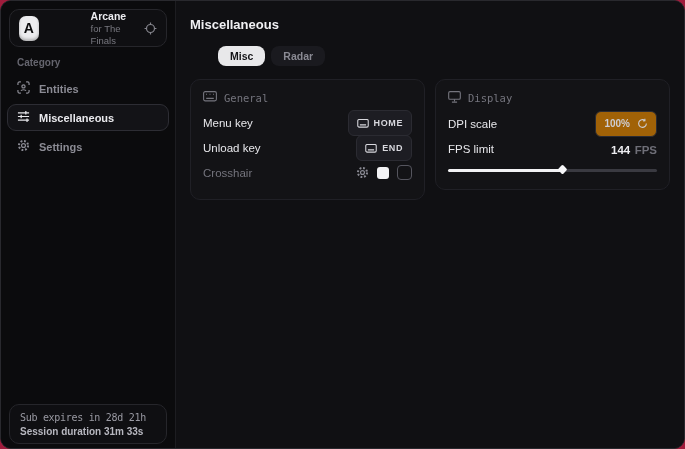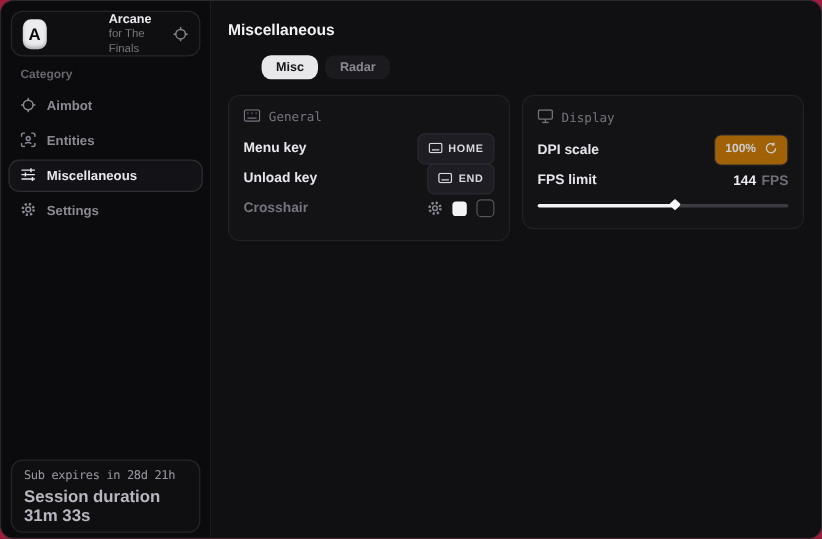--- a/index.html
+++ b/index.html
@@ -71,21 +71,21 @@
     background:#0f0f12;
     padding:7px 10px 6px;
   }
   .status-line1 {
     font-family:"DejaVu Sans Mono", monospace;
     font-size:10px; color:#9a9aa3; letter-spacing:-0.3px;
     white-space:nowrap;
   }
   .status-line2 {
     margin-top:3px;
-    font-size:14px; font-weight:bold; color:#b7b7bf;
+    font-size:10px; font-weight:bold; color:#b7b7bf;
   }
 
   
   .main {
     flex:1; background:#101013;
     padding:16px 14px;
     display:flex; flex-direction:column;
   }
   .page-title { font-size:13px; font-weight:bold; color:#f1f1f4; }
   .tabs { display:flex; gap:6px; margin-top:14px;padding-left:28px; }
@@ -109,21 +109,21 @@
     display:flex; align-items:center; gap:7px;
     color:#74747d;
     font-family:"DejaVu Sans Mono", monospace;
     font-size:10.5px;
     margin-bottom:6px;
   }
   .row {
     display:flex; align-items:center; justify-content:space-between;
     height:25px;
   }
-  .row-label { font-size:11.5px; font-weight:700; color:#e7e7eb; }
+  .row-label { font-size:11.5px; font-weight:400; color:#e7e7eb; }
   .row-label.dim { color:#74747d; }
 
   .key-badge {
     display:flex; align-items:center; gap:5px;
     background:#1d1d23; border:1px solid #2b2b32;
     border-radius:6px; padding:3px 8px;
     color:#d8d8de;
   }
   .key-badge .key-text {
     font-size:9px; font-weight:bold; letter-spacing:0.6px;
@@ -182,32 +182,20 @@
             <line x1="7" y1="11.2" x2="7" y2="13.4"></line>
           <line x1="0.6" y1="7" x2="2.8" y2="7"></line>
             <line x1="11.2" y1="7" x2="13.4" y2="7"></line>
         </svg>
       </span>
     </div>
 
     <div class="category-label">Category</div>
 
     <div class="nav">
-      <div class="nav-item">
-        <span>
-          <svg width="13" height="13" viewBox="0 0 14 14" fill="none" stroke="currentColor" stroke-width="1.3">
-            <circle cx="7" cy="7" r="4.3"></circle>
-            <line x1="7" y1="0.6" x2="7" y2="2.8"></line>
-              <line x1="7" y1="11.2" x2="7" y2="13.4"></line>
-            <line x1="0.6" y1="7" x2="2.8" y2="7"></line>
-              <line x1="11.2" y1="7" x2="13.4" y2="7"></line>
-          </svg>
-        </span>
-        <span>Aimbot</span>
-      </div>
 
       <div class="nav-item">
         <span>
           <svg width="13" height="13" viewBox="0 0 14 14" fill="none" stroke="currentColor" stroke-width="1.3">
             <path d="M1 4.2 V2.6 A1.6 1.6 0 0 1 2.6 1 H4.2"></path>
             <path d="M9.8 1 H11.4 A1.6 1.6 0 0 1 13 2.6 V4.2"></path>
             <path d="M13 9.8 V11.4 A1.6 1.6 0 0 1 11.4 13 H9.8"></path>
             <path d="M4.2 13 H2.6 A1.6 1.6 0 0 1 1 11.4 V9.8"></path>
             <circle cx="7" cy="5.8" r="1.7"></circle>
             <path d="M4.3 10.6 C4.8 9 9.2 9 9.7 10.6"></path>

